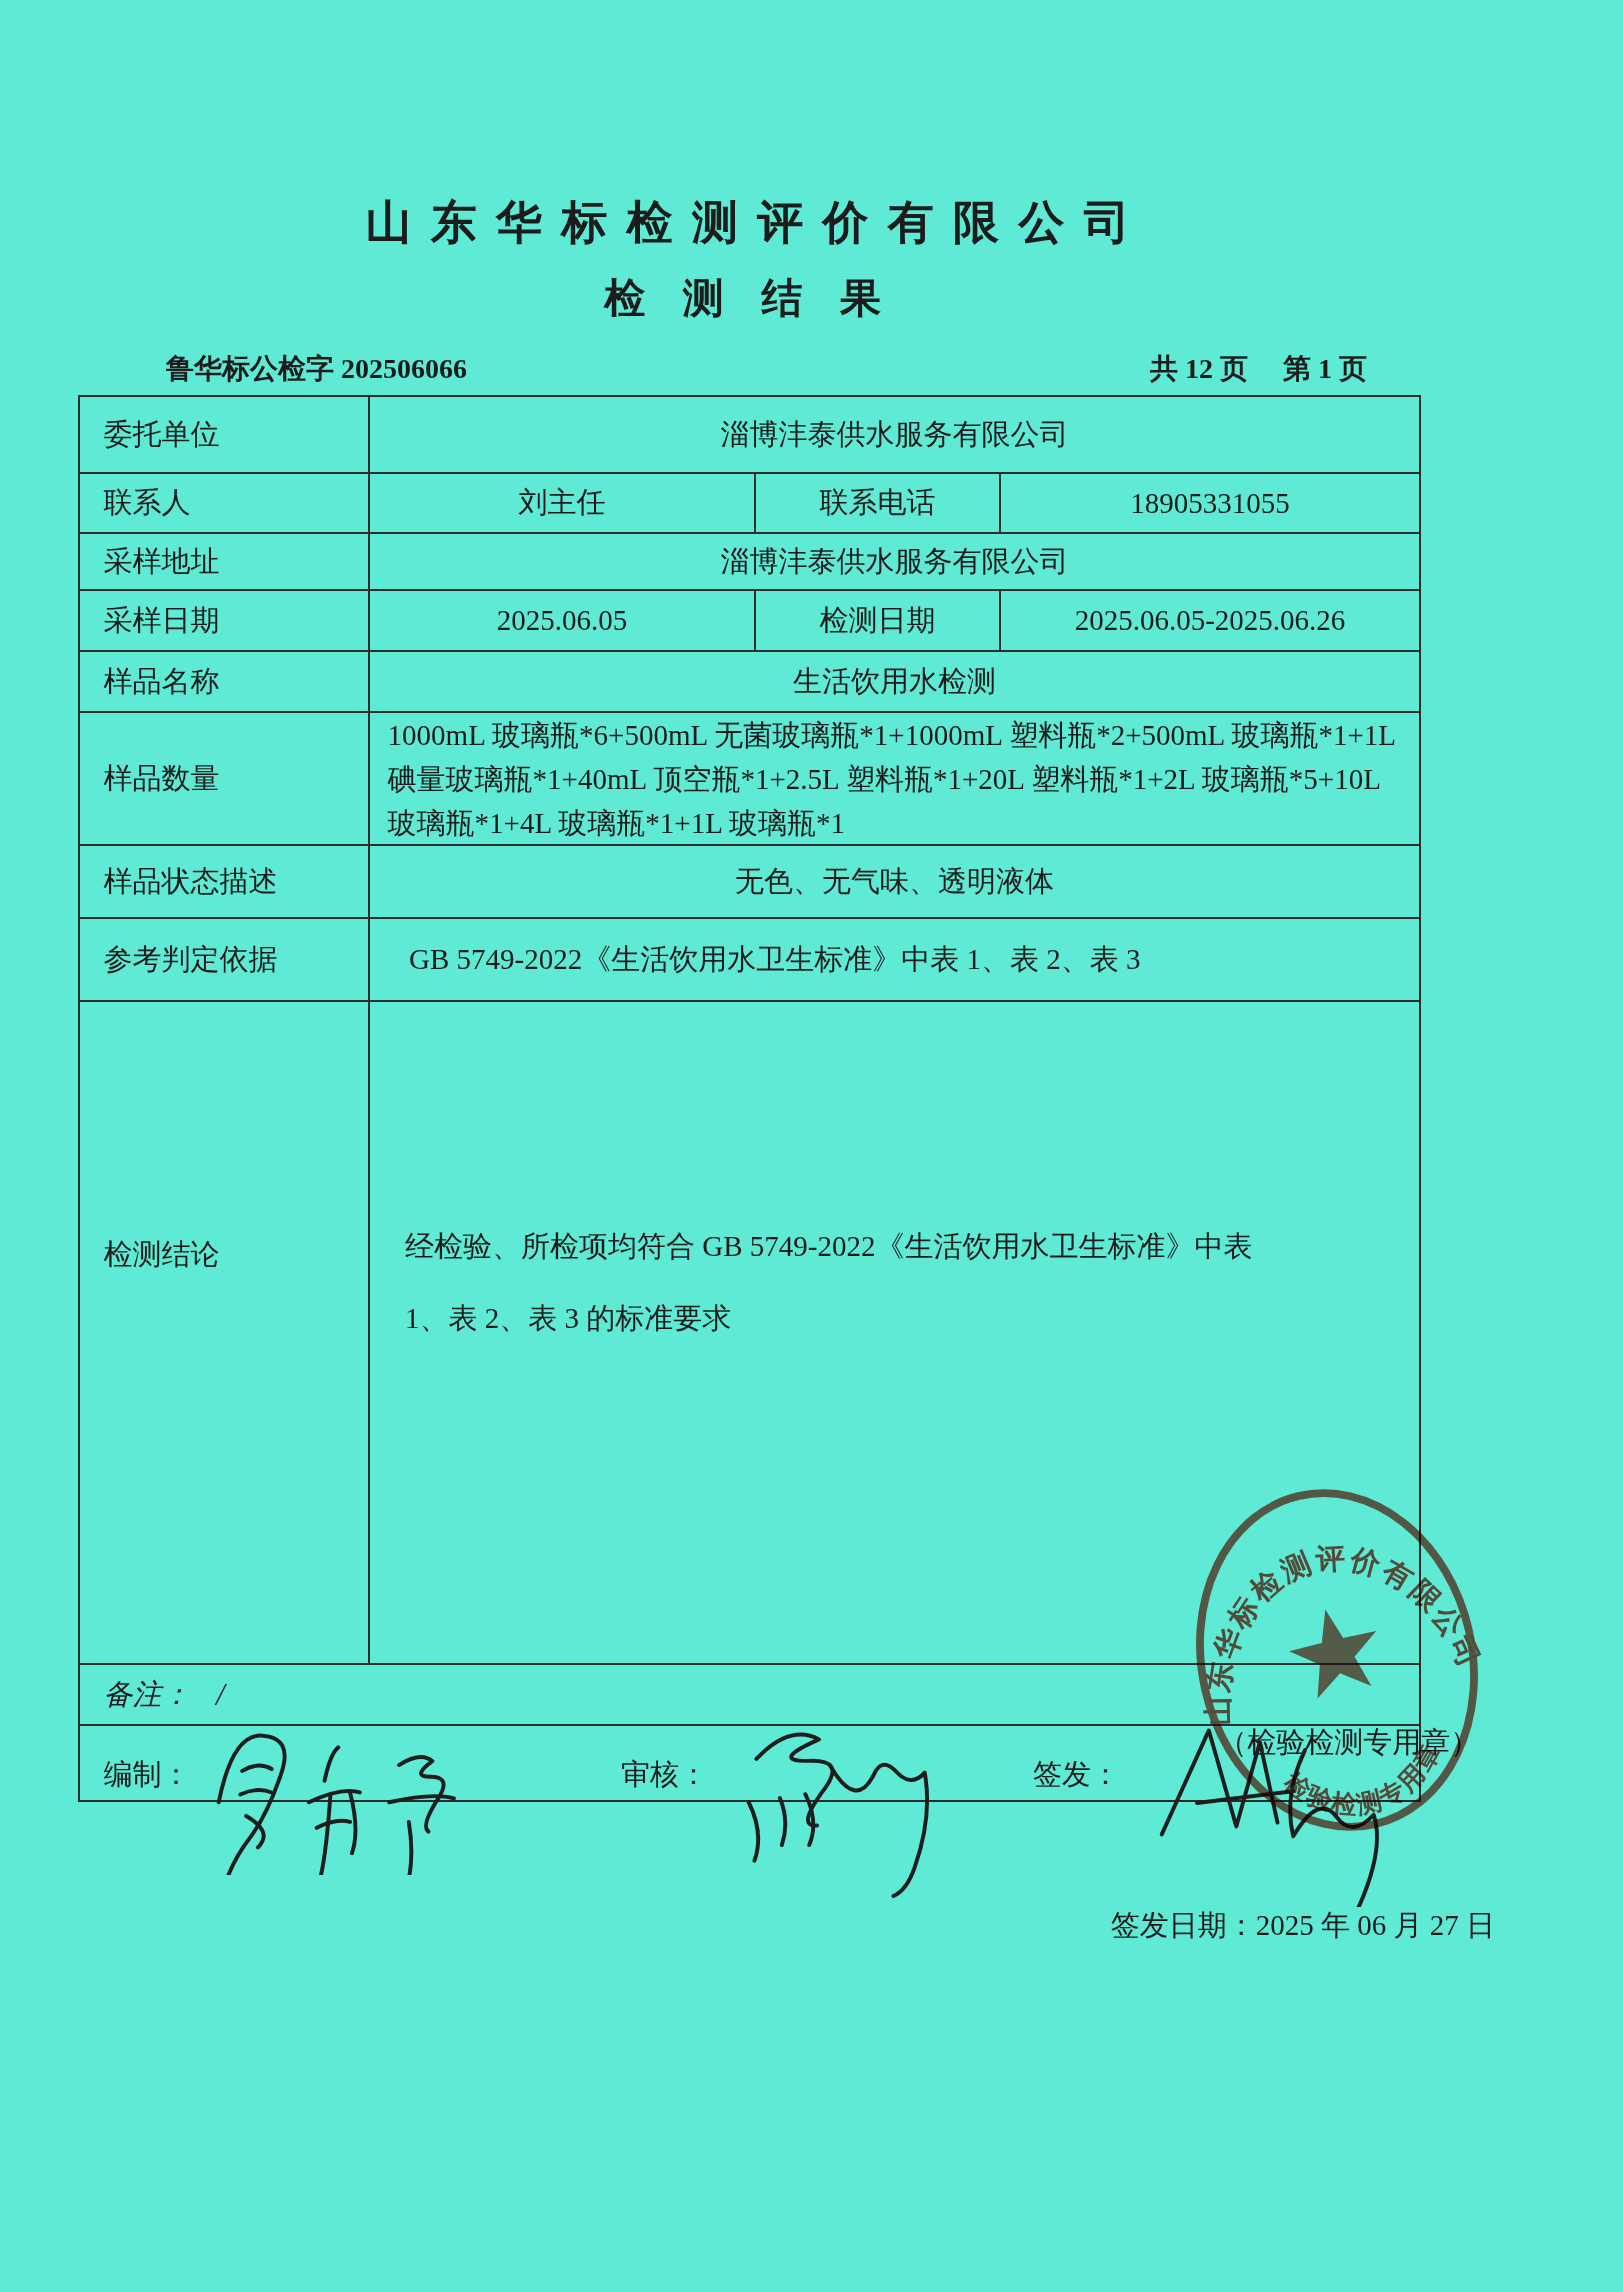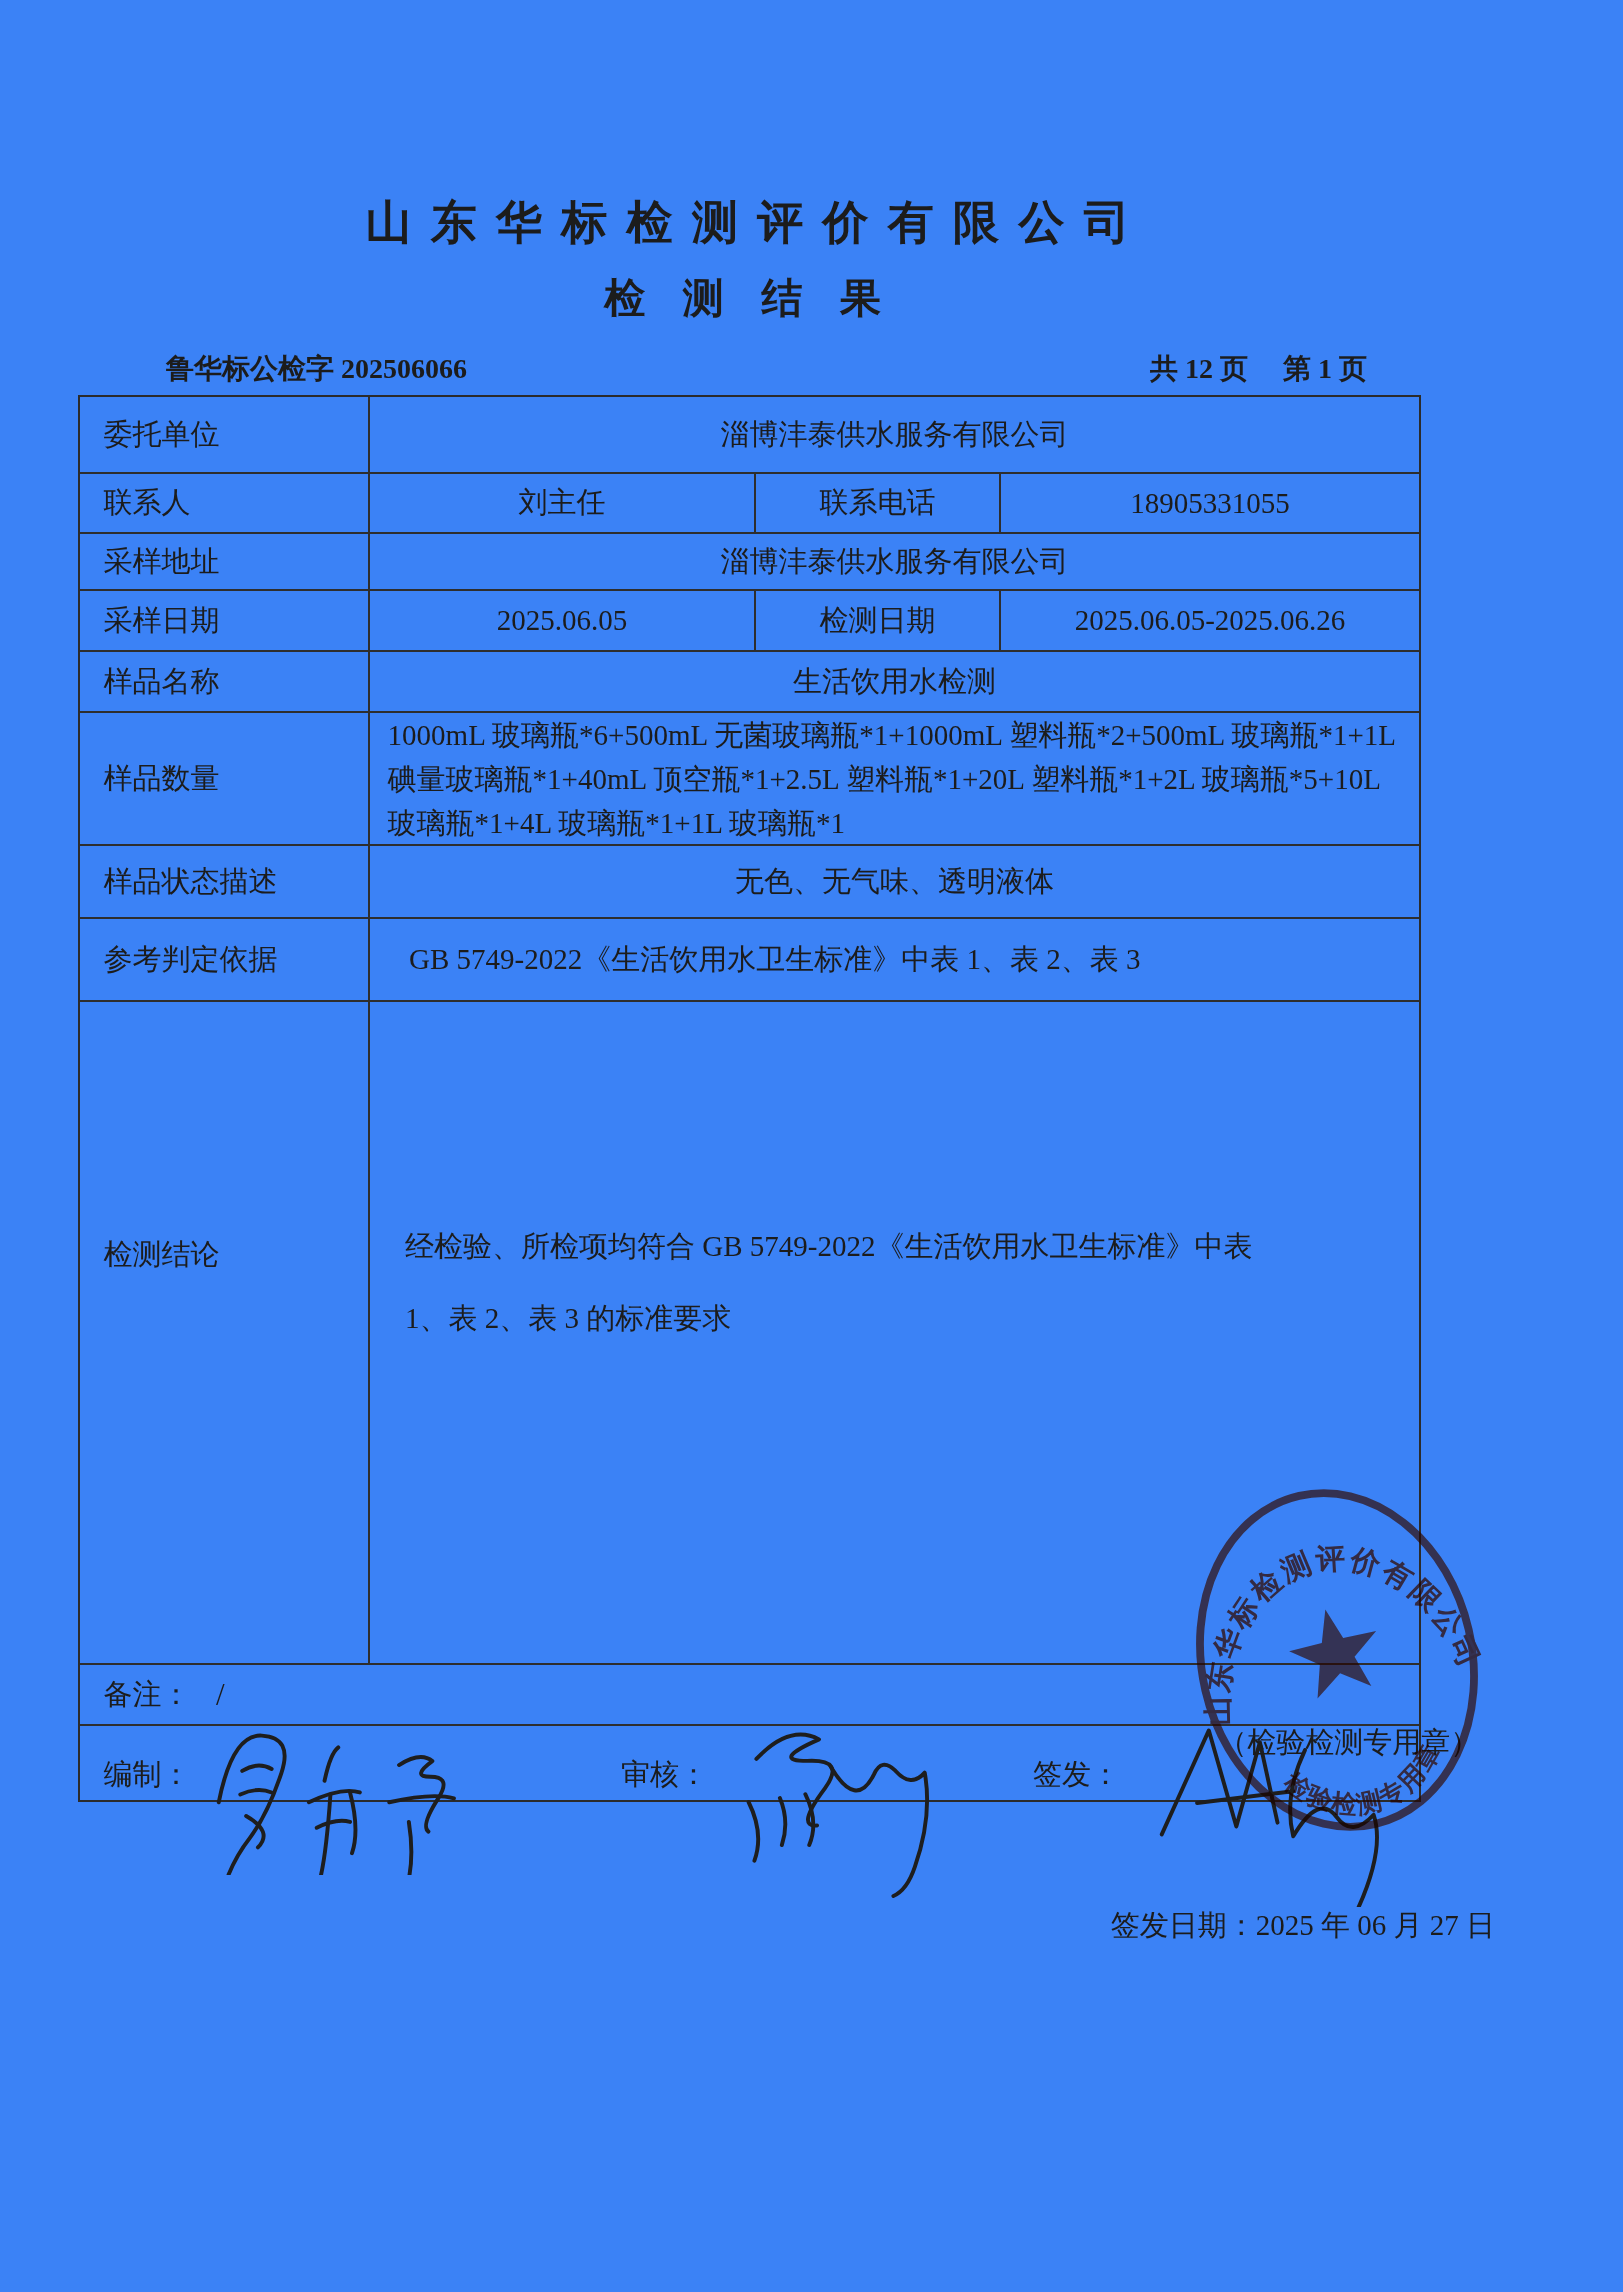--- a/index.html
+++ b/index.html
@@ -1,19 +1,19 @@
 <!DOCTYPE html>
 <html><head>
 <meta charset="utf-8">
 <style>
   html,body{margin:0;padding:0;background:#ffffff;}
   .page{
     position:relative;
     width:1623px;height:2293px;
-    background:#3b82f6;
+    background:#5eead4;
     font-family:"Liberation Serif","DejaVu Serif",serif;
     color:#1c1c1c;
     overflow:hidden;
   }
   .company-title{
     position:absolute;left:78px;top:192px;width:1343px;
     text-align:center;font-size:46px;font-weight:bold;letter-spacing:3.9px;
     white-space:pre;
   }
   .report-title{
@@ -47,21 +47,21 @@
   .mid-val{width:386px;min-width:386px;border-right:2px solid #2e2e2e;justify-content:center;}
   .mid-lbl{width:245px;min-width:245px;border-right:2px solid #2e2e2e;justify-content:center;}
   .wrap-val{
     flex:1;align-items:center;
     padding:5.9px 17.6px;line-height:44px;text-align:left;display:block;
     display:flex;
   }
   .wrap-val p{margin:0;line-height:44px;}
   .r1{height:77px;} .r2{height:60px;} .r3{height:57px;} .r4{height:61px;}
   .r5{height:61px;} .r6{height:133px;} .r7{height:73px;} .r8{height:83px;}
-  .r9{height:663px;} .r10{height:61px;} .r11{height:74px;border-bottom:none;}
+  .r9{height:663px;} .r10{height:61px;font-style:italic;} .r11{height:74px;border-bottom:none;}
   .r9 .lbl{align-items:flex-start;padding-top:233px;}
   .conclusion-cell{flex:1;position:relative;display:block;}
   .conclusion-text{
     position:absolute;left:35px;top:208px;right:120px;
     font-size:29px;line-height:72px;text-align:left;
   }
   .issue-block{
     position:absolute;right:-76px;top:588px;
     text-align:right;font-size:29px;line-height:61px;z-index:2;
     white-space:pre;

